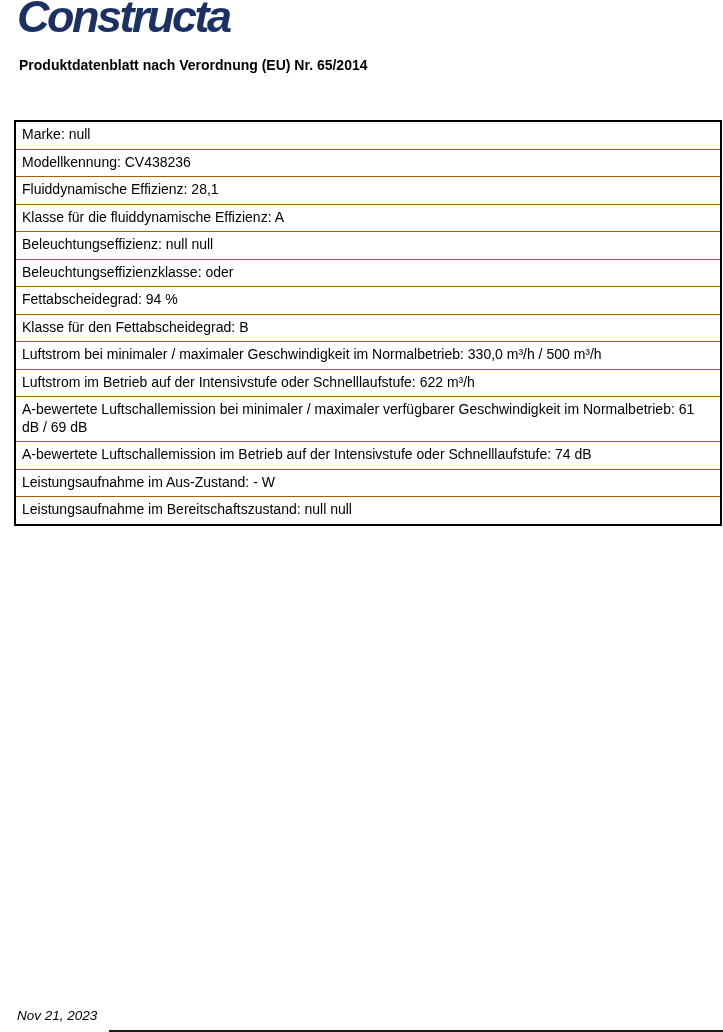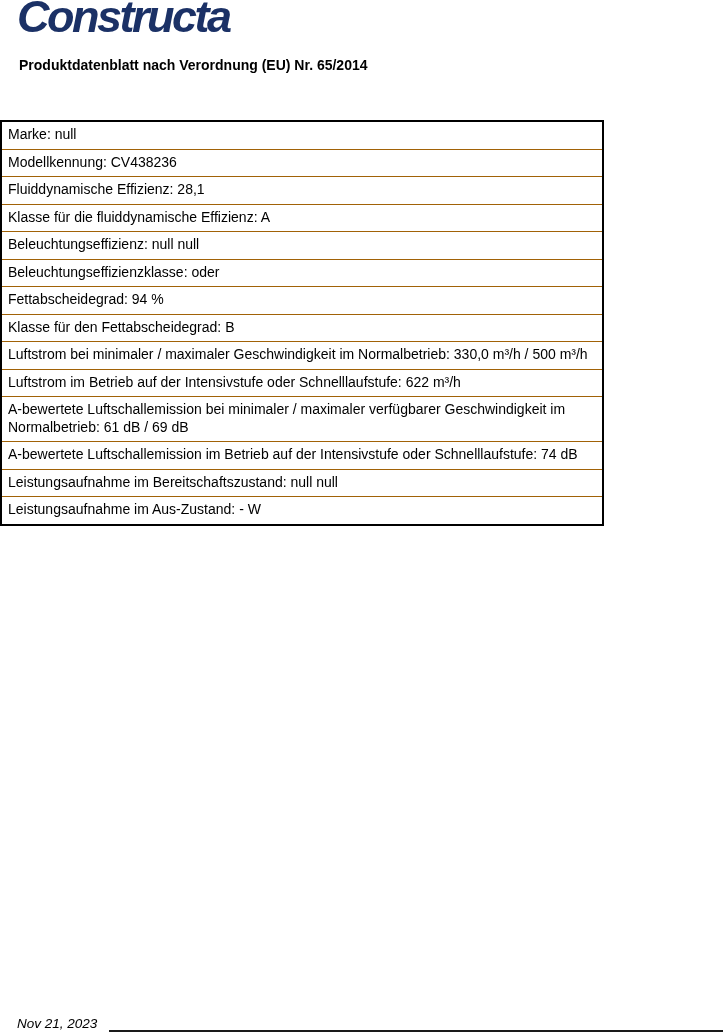--- a/index.html
+++ b/index.html
@@ -27,44 +27,43 @@
     position: absolute;
     left: 19px;
     top: 53px;
     font-size: 14px;
     font-weight: bold;
     line-height: 24px;
     white-space: nowrap;
   }
   table.product-table {
     position: absolute;
-    left: 0;
+    left: 14px;
     top: 120px;
-    width: 604px;
+    width: 708px;
     border-collapse: collapse;
     table-layout: fixed;
     border: 2px solid #000;
   }
   table.product-table td {
     border-top: 1px solid #a16207;
     padding: 4px 6px 5px 6px;
     font-size: 14px;
     line-height: 17.5px;
     vertical-align: middle;
     word-wrap: break-word;
   }
   table.product-table tr:first-child td { border-top: none; }
   .footer-date {
     position: absolute;
     left: 17px;
     top: 1007px;
     font-size: 13.5px;
     font-style: italic;
     line-height: 18px;
-    margin-top: 8px;
   }
   .footer-rule {
     position: absolute;
     left: 109px;
     right: 0;
     bottom: 0;
     height: 2px;
     background: #1a1a1a;
   }
 </style>
@@ -107,23 +106,23 @@
       <tr>
         <td>Luftstrom im Betrieb auf der Intensivstufe oder Schnelllaufstufe: 622 m³/h</td>
       </tr>
       <tr>
         <td>A-bewertete Luftschallemission bei minimaler / maximaler verfügbarer Geschwindigkeit im Normalbetrieb: 61 dB / 69 dB</td>
       </tr>
       <tr>
         <td>A-bewertete Luftschallemission im Betrieb auf der Intensivstufe oder Schnelllaufstufe: 74 dB</td>
       </tr>
       <tr>
-        <td>Leistungsaufnahme im Bereitschaftszustand: null null</td>
+        <td>Leistungsaufnahme im Aus-Zustand: - W</td>
       </tr>
       <tr>
-        <td>Leistungsaufnahme im Aus-Zustand: - W</td>
+        <td>Leistungsaufnahme im Bereitschaftszustand: null null</td>
       </tr>
     </tbody>
 </table>
 
 <div class="footer-date">Nov 21, 2023</div>
 
 <div class="footer-rule"></div>
 
 </body></html>

